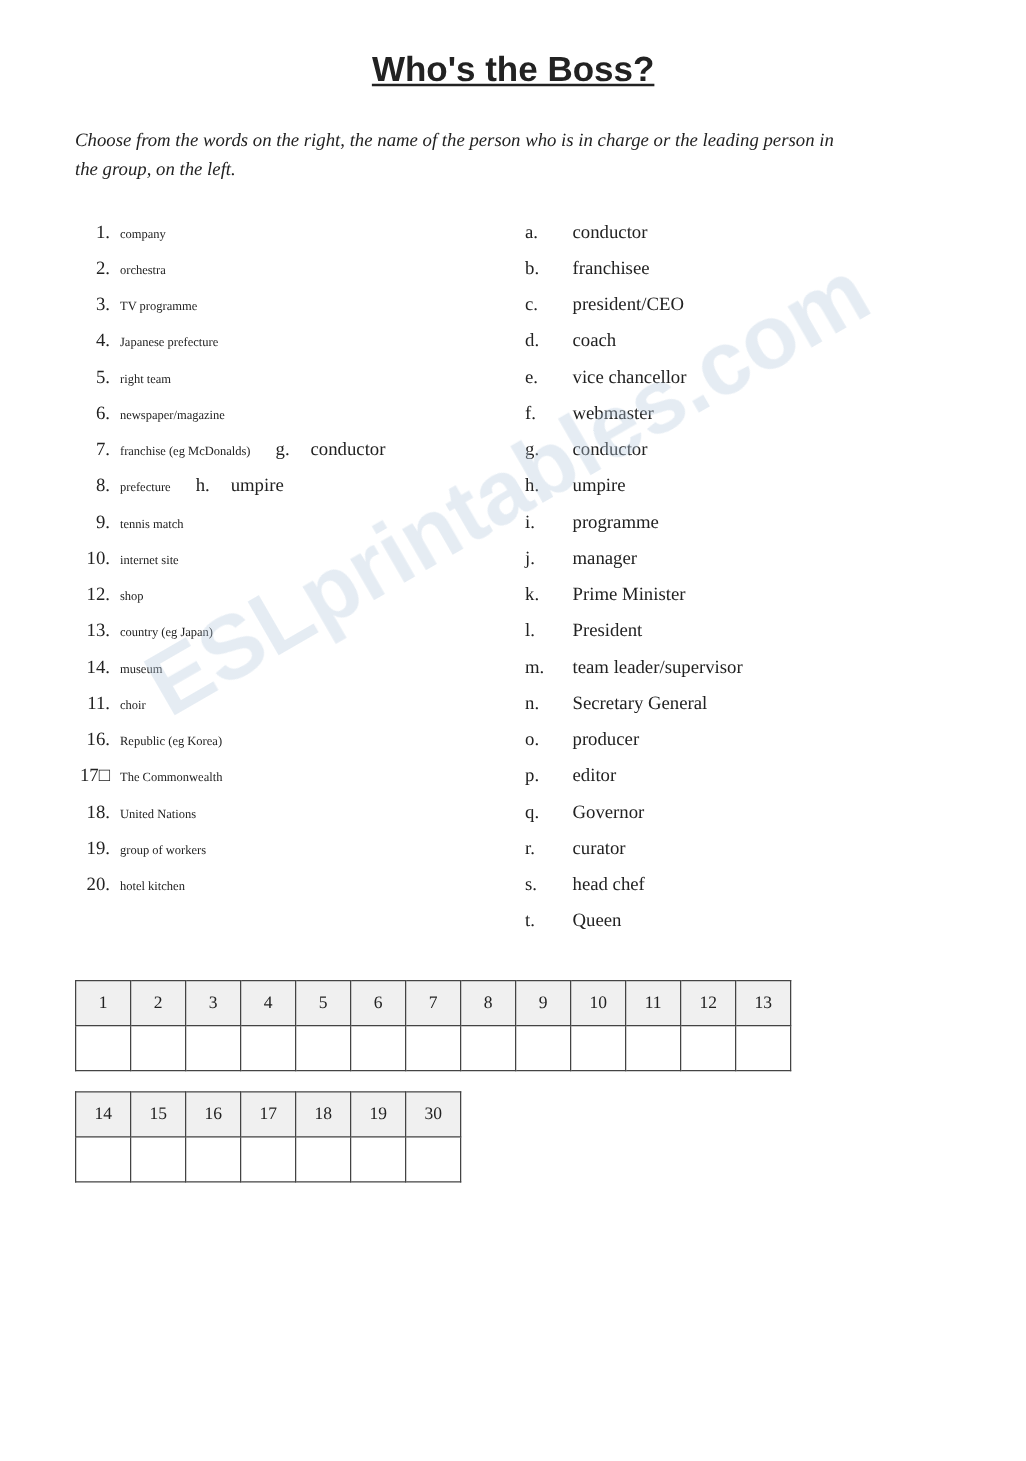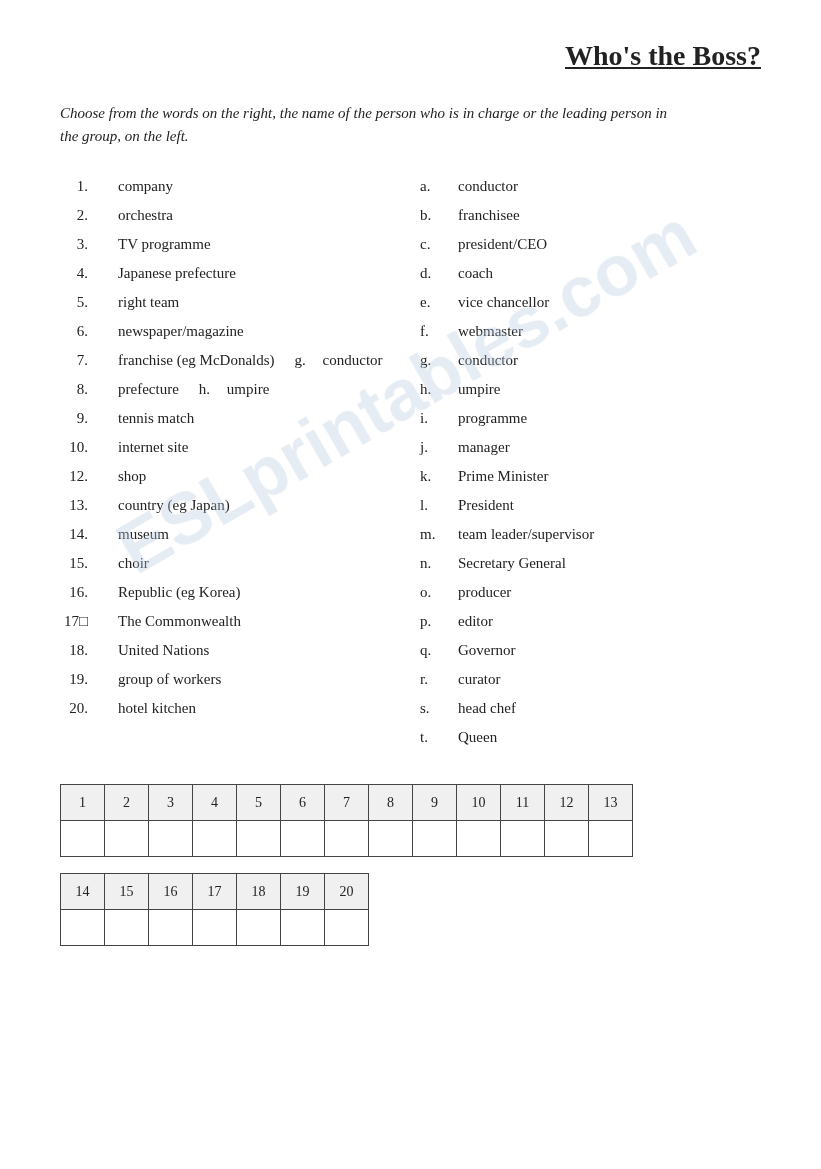--- a/index.html
+++ b/index.html
@@ -6,26 +6,26 @@
     body {
       background: #fff;
       font-family: 'Times New Roman', Times, serif;
       width: 821px;
       min-height: 1169px;
       padding: 40px 60px;
       color: #222;
       font-size: 15px;
     }
     h1 {
-      text-align: right;
+      text-align: center;
       font-size: 28px;
       font-weight: bold;
       text-decoration: underline;
       margin-bottom: 30px;
-      font-family: Liberation Serif, serif;
+      font-family: Liberation Sans, sans-serif;
     }
     .instructions {
       font-style: italic;
       font-size: 15px;
       margin-bottom: 27px;
       line-height: 1.5;
       max-width: 620px;
     }
     .columns {
       display: flex;
@@ -45,22 +45,21 @@
       font-size: 15px;
       line-height: 1.6;
     }
     .list-num {
       min-width: 28px;
       text-align: right;
       margin-right: 8px;
       font-size: 15px;
     }
     .list-label {
-      font-size: 15px;
-      margin-left: 22px;
+      font-size: 10px;
     }
     .right-item {
       display: flex;
       align-items: baseline;
       margin-bottom: 5px;
       font-size: 15px;
       line-height: 1.6;
     }
     .right-letter {
       min-width: 28px;
@@ -165,21 +164,21 @@
       </div>
       <div class="list-item">
         <span class="list-num">13.</span>
         <span class="list-label">country (eg Japan)</span>
       </div>
       <div class="list-item">
         <span class="list-num">14.</span>
         <span class="list-label">museum</span>
       </div>
       <div class="list-item">
-        <span class="list-num">15.</span>
+        <span class="list-num">11.</span>
         <span class="list-label">choir</span>
       </div>
       <div class="list-item">
         <span class="list-num">16.</span>
         <span class="list-label">Republic (eg Korea)</span>
       </div>
       <div class="list-item">
         <span class="list-num">17□</span>
         <span class="list-label">The Commonwealth</span>
       </div>
@@ -319,21 +318,21 @@
     </table>
   <table class="answer-table" id="table2">
       <thead>
         <tr>
           <th>14</th>
           <th>15</th>
           <th>16</th>
           <th>17</th>
           <th>18</th>
           <th>19</th>
-          <th>20</th>
+          <th>30</th>
         </tr>
       </thead>
       <tbody>
         <tr>
           <td></td>
           <td></td>
           <td></td>
           <td></td>
           <td></td>
           <td></td>

